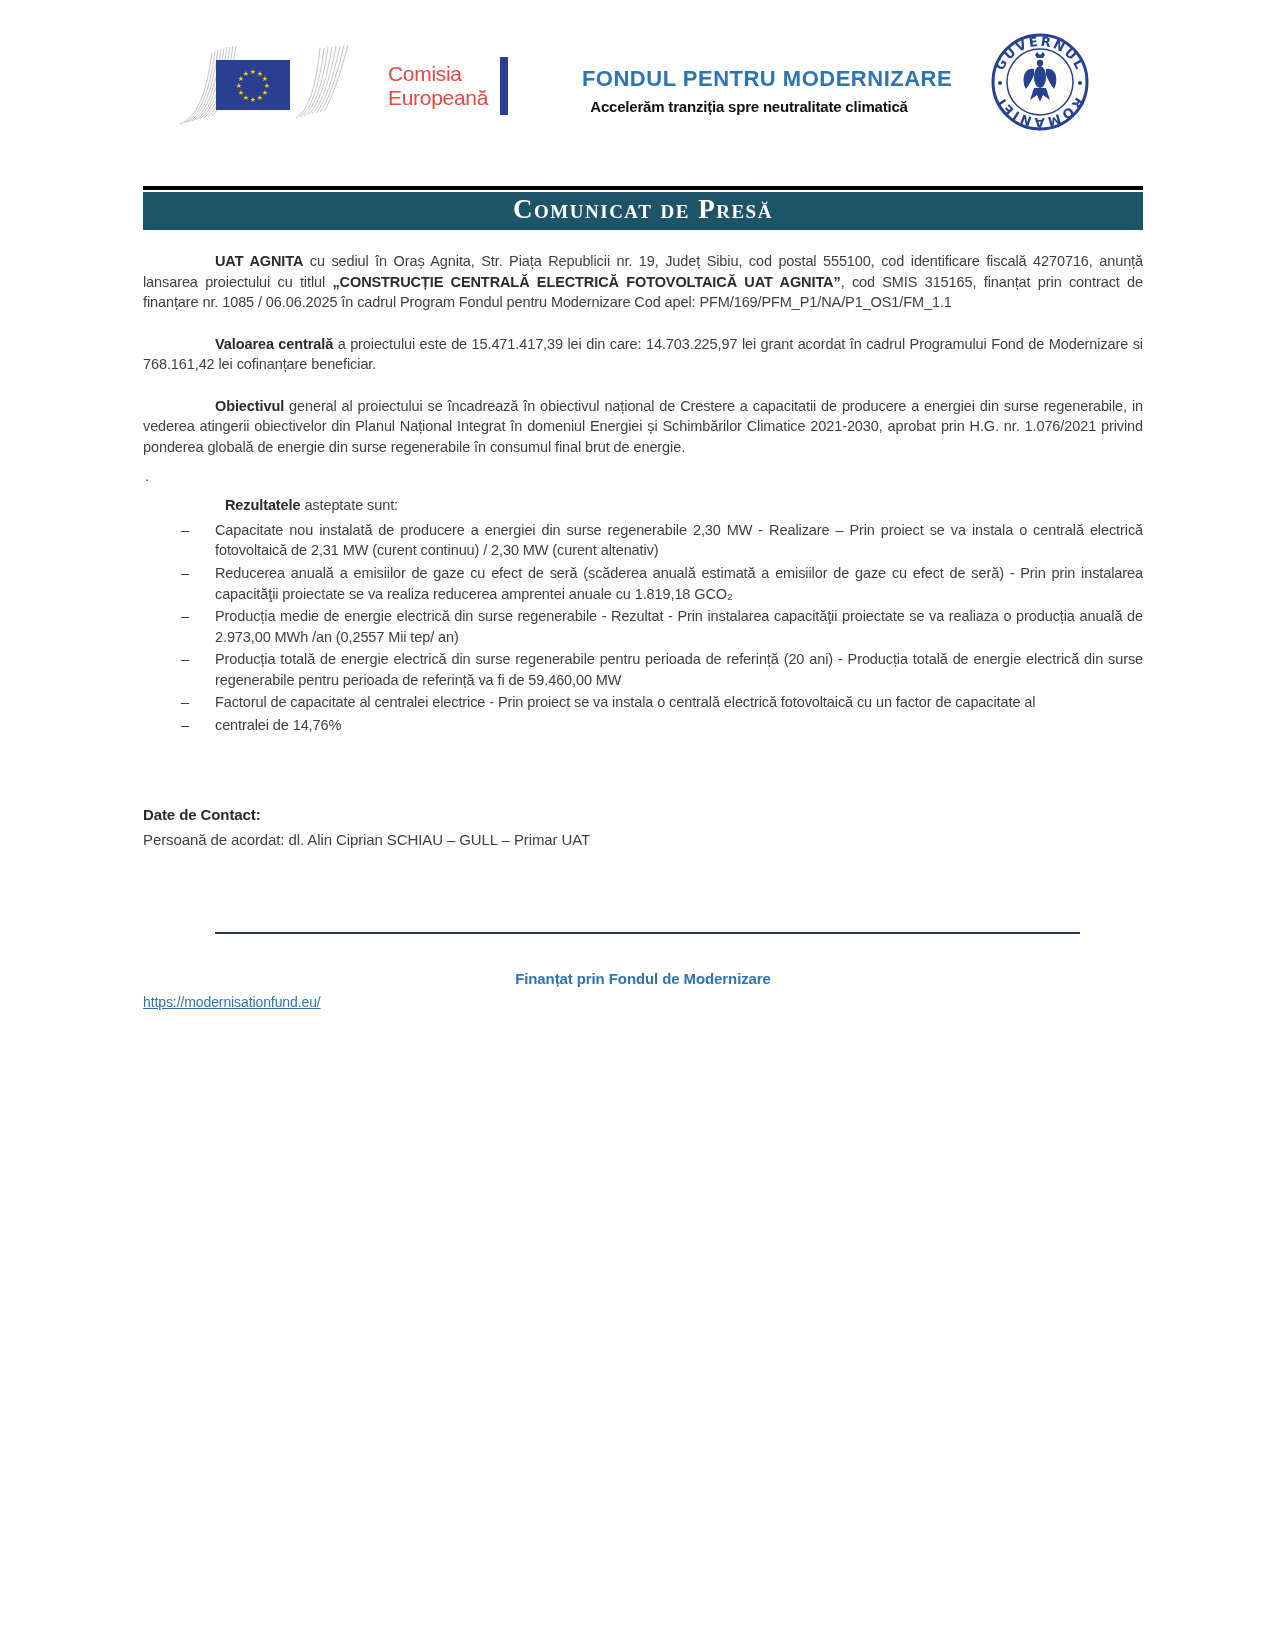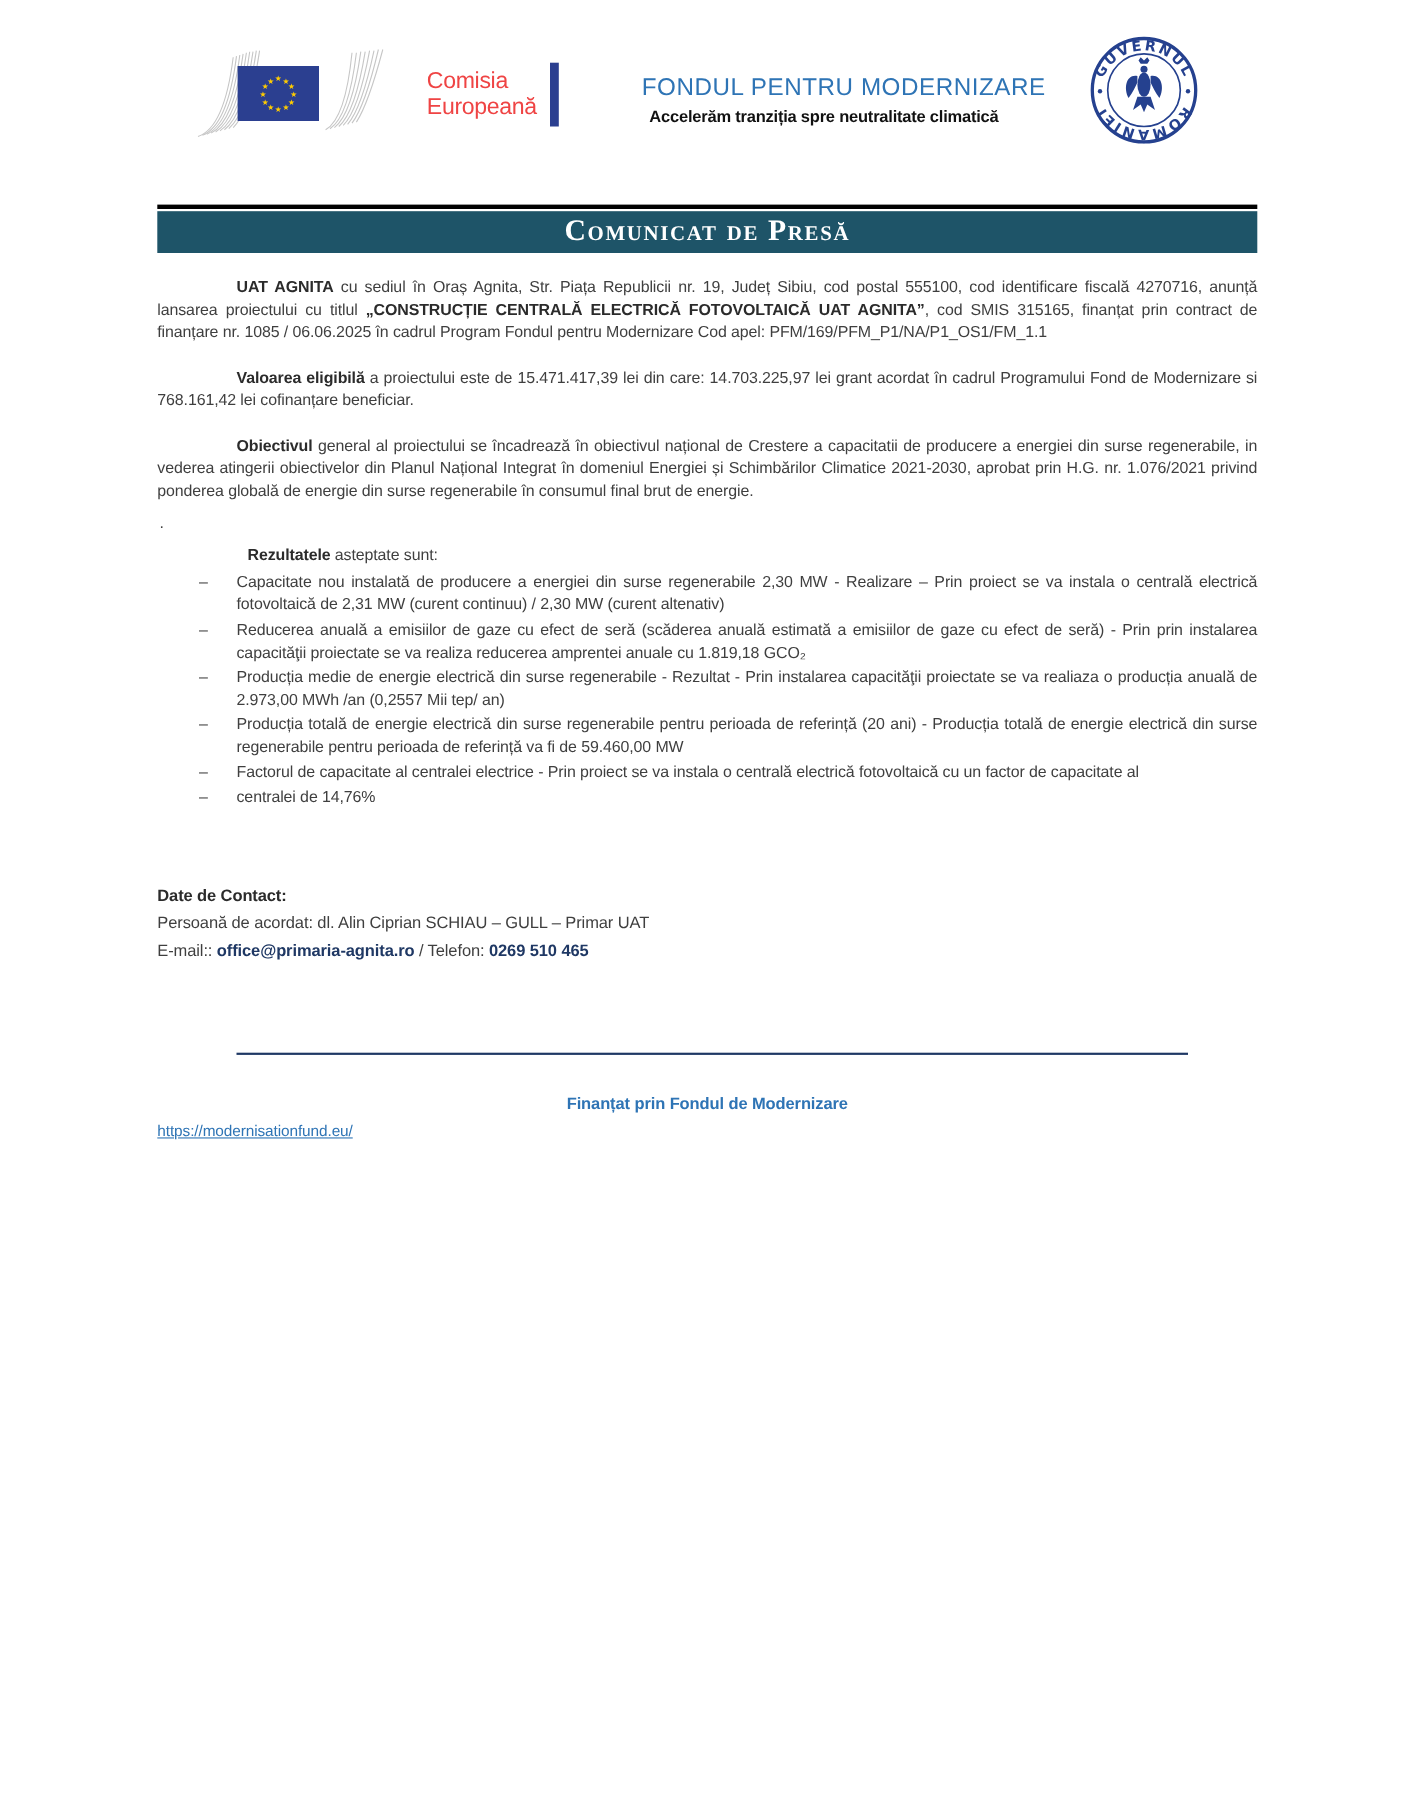--- a/index.html
+++ b/index.html
@@ -7,21 +7,21 @@
   body {
     width:1275px; height:1650px; position:relative; overflow:hidden;
     font-family:"Liberation Sans", sans-serif; color:#3f3f3f;
   }
   
   .header { display:flex; align-items:flex-start; padding:38px 185px 0 178px; }
   .eu-block { display:flex; align-items:center; height:96px; }
   .eu-name { font-size:21px; color:#ef4444; line-height:1.15; margin-left:10px; letter-spacing:-0.3px; }
   .eu-bar { width:8px; height:58px; background:#2b3f90; margin-left:12px; }
   .center-block { flex:1; text-align:center; padding-top:28px; }
-  .program-title { color:#2e74b5; font-weight:normal; font-size:22px; letter-spacing:0.5px;padding-left:36px; }
+  .program-title { color:#2e74b5; font-weight:bold; font-size:22px; letter-spacing:0.5px;padding-left:36px; }
   .program-sub { color:#111; font-weight:bold; font-size:15px; margin-top:6px; letter-spacing:-0.2px; }
   .seal-wrap { width:100px; height:104px; margin-top:-8px; }
   
   .banner-zone { margin:52px 132px 0 143px; width:1000px; }
   .banner-black { height:4px; background:#000; }
   .banner {
     margin-top:2px; background:#1e5468; color:#fff; text-align:center;
     font-family:"Liberation Serif", serif; font-variant:small-caps; font-weight:bold;
     font-size:27px; letter-spacing:1.5px; padding:2px 0 5px 0;
   }
@@ -135,21 +135,21 @@
 
 <div class="banner-zone">
   <div class="banner-black"></div>
   <div class="banner">Comunicat de Presă</div>
 </div>
 
 <div class="content">
 
   <p class="para"><span class="b">UAT AGNITA</span><span> cu sediul în Oraș Agnita, Str. Piața Republicii nr. 19, Județ Sibiu, cod postal 555100, cod identificare fiscală 4270716, anunță lansarea proiectului cu titlul </span><span class="b">„CONSTRUCȚIE CENTRALĂ ELECTRICĂ FOTOVOLTAICĂ UAT AGNITA”</span><span>, cod SMIS 315165, finanțat prin contract de finanțare nr. 1085 / 06.06.2025 în cadrul Program Fondul pentru Modernizare Cod apel: PFM/169/PFM_P1/NA/P1_OS1/FM_1.1</span></p>
 
-  <p class="para"><span class="b">Valoarea eligibilă</span><span> a proiectului este de 15.471.417,39 lei din care: 14.703.225,97 lei grant acordat în cadrul Programului Fond de Modernizare si 768.161,42 lei cofinanțare beneficiar.</span></p>
+  <p class="para"><span class="b">Valoarea centrală</span><span> a proiectului este de 15.471.417,39 lei din care: 14.703.225,97 lei grant acordat în cadrul Programului Fond de Modernizare si 768.161,42 lei cofinanțare beneficiar.</span></p>
 
 
   <p class="para"><span class="b">Obiectivul</span><span> general al proiectului se încadrează în obiectivul național de Crestere a capacitatii de producere a energiei din surse regenerabile, in vederea atingerii obiectivelor din Planul Național Integrat în domeniul Energiei și Schimbărilor Climatice 2021-2030, aprobat prin H.G. nr. 1.076/2021 privind ponderea globală de energie din surse regenerabile în consumul final brut de energie.</span></p>
 
   <p class="dot-line">.</p>
 
   <p class="results-head"><span class="b">Rezultatele</span><span> asteptate sunt:</span></p>
 
   <div class="dash-list">
     <div class="li">
@@ -174,20 +174,19 @@
     </div>
     <div class="li">
       <span class="dash">–</span>
       <span class="li-text">centralei de 14,76%</span>
     </div>
   </div>
 
   <div class="contact">
     <div class="contact-head">Date de Contact:</div>
     <div class="contact-line">Persoană de acordat: dl. Alin Ciprian SCHIAU – GULL – Primar UAT</div>
-    <div class="contact-line"><span>E-mail:: </span><a href="#" class="navy">office@primaria-agnita.ro</a><span> / Telefon: </span><span class="navy">0269 510 465</span></div>
   </div>
 
   <div class="rule"></div>
   <div class="funded">Finanțat prin Fondul de Modernizare</div>
   <a href="#" class="fund-url">https://modernisationfund.eu/</a>
 
 </div>
 
 </body></html>

